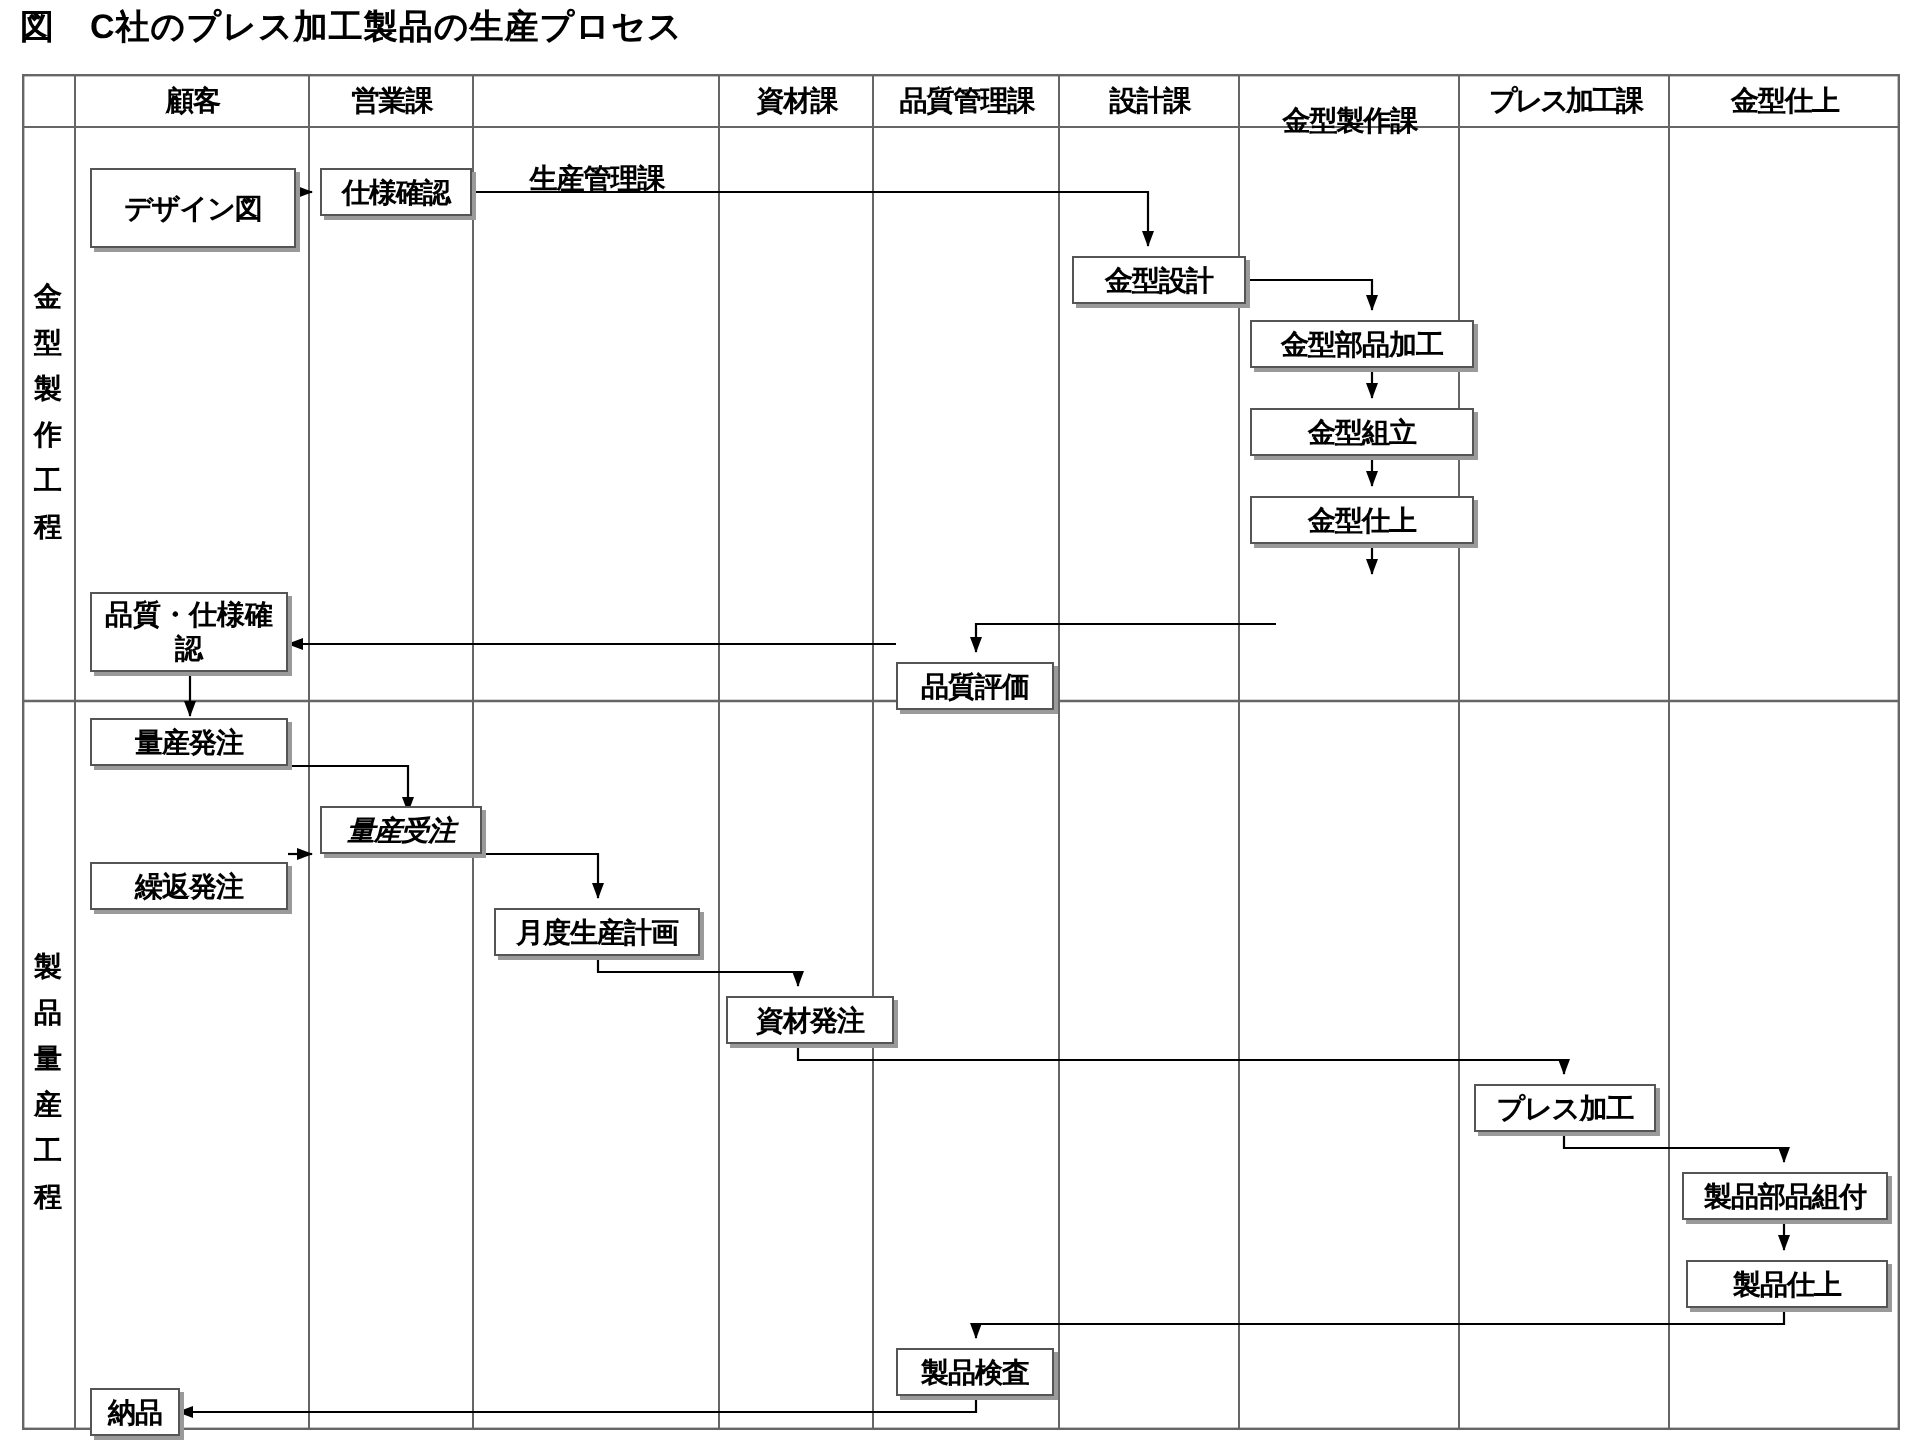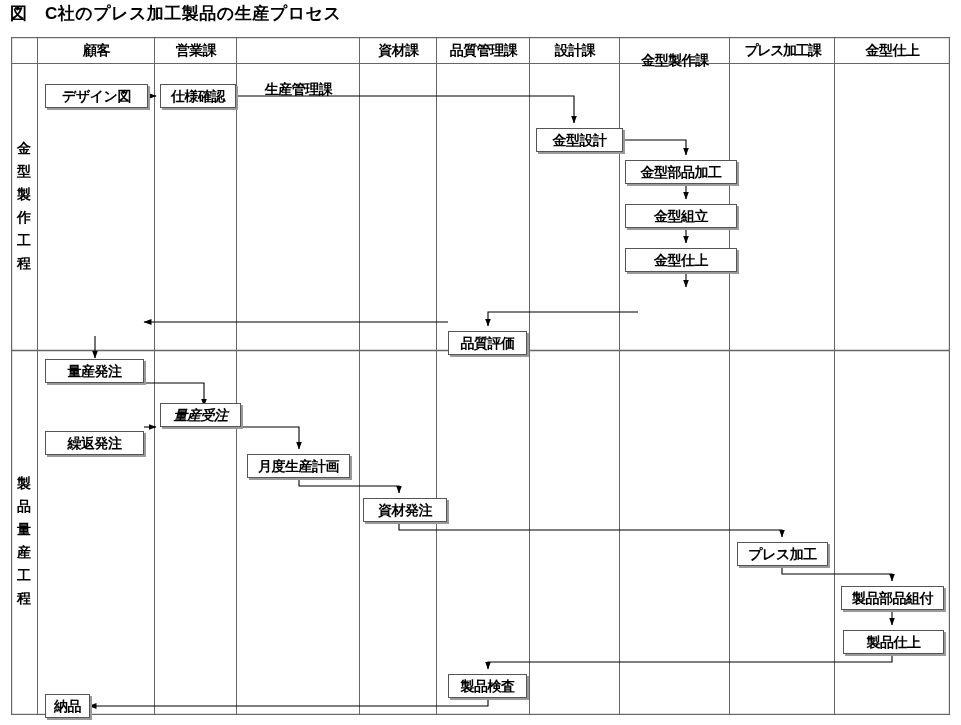--- a/index.html
+++ b/index.html
@@ -217,27 +217,28 @@
       <div>製</div>
       <div>品</div>
       <div>量</div>
       <div>産</div>
       <div>工</div>
       <div>程</div>
     </div>
   </div>
 
   <div class="layer">
-    <div class="node" style="left:34px;  top:47px;  width:103px; height:24px;">デザイン図</div>
+    <div class="node" style="left:34px;  top:47px;  width:103px; height:40px;">デザイン図</div>
     <div class="node" style="left:149px; top:47px;  width:76px;  height:24px;">仕様確認</div>
     <div class="node" style="left:525px; top:91px;  width:87px;  height:24px;">金型設計</div>
     <div class="node" style="left:614px; top:123px; width:112px; height:24px;">金型部品加工</div>
     <div class="node" style="left:614px; top:167px; width:112px; height:24px;">金型組立</div>
     <div class="node" style="left:614px; top:211px; width:112px; height:24px;">金型仕上</div>
     <div class="node" style="left:437px; top:294px; width:79px;  height:24px;">品質評価</div>
+    <div class="node two-line" style="left:34px; top:259px; width:99px; height:40px;">品質・仕様確認</div>
     <div class="node" style="left:34px;  top:322px; width:99px;  height:24px;">量産発注</div>
     <div class="node" style="left:34px;  top:366px; width:99px;  height:24px;margin-top:28px;">繰返発注</div>
     <div class="node" style="left:149px; top:366px; width:81px;  height:24px;font-style:italic;">量産受注</div>
     <div class="node" style="left:236px; top:417px; width:103px; height:24px;">月度生産計画</div>
     <div class="node" style="left:352px; top:461px; width:84px;  height:24px;">資材発注</div>
     <div class="node" style="left:726px; top:505px; width:91px;  height:24px;">プレス加工</div>
     <div class="node" style="left:830px; top:549px; width:103px; height:24px;">製品部品組付</div>
     <div class="node" style="left:832px; top:593px; width:101px; height:24px;">製品仕上</div>
     <div class="node" style="left:437px; top:637px; width:79px;  height:24px;">製品検査</div>
     <div class="node" style="left:34px;  top:657px; width:45px;  height:24px;">納品</div>

